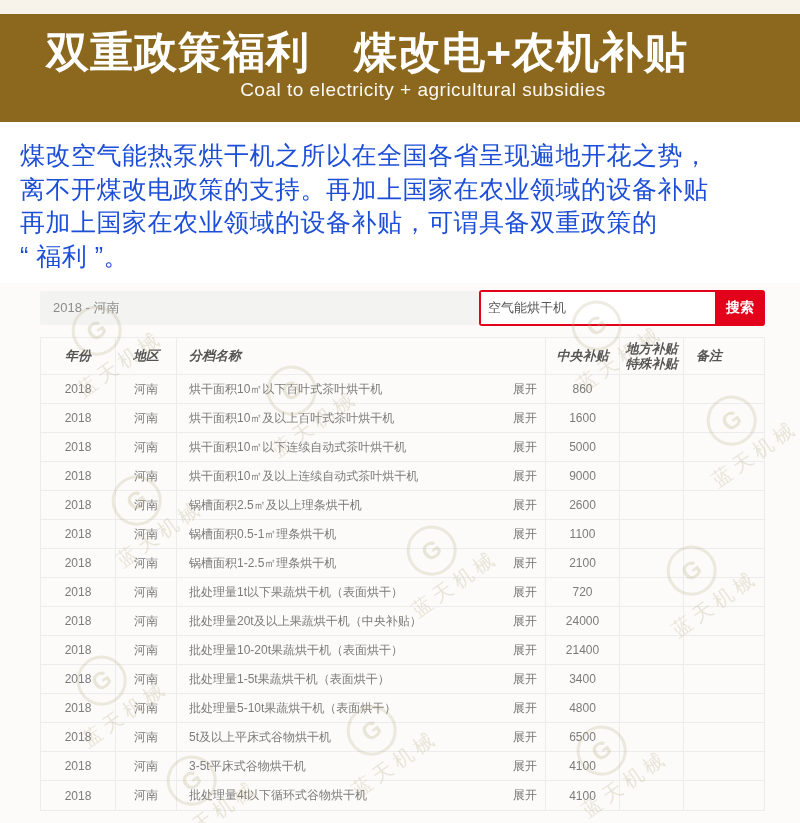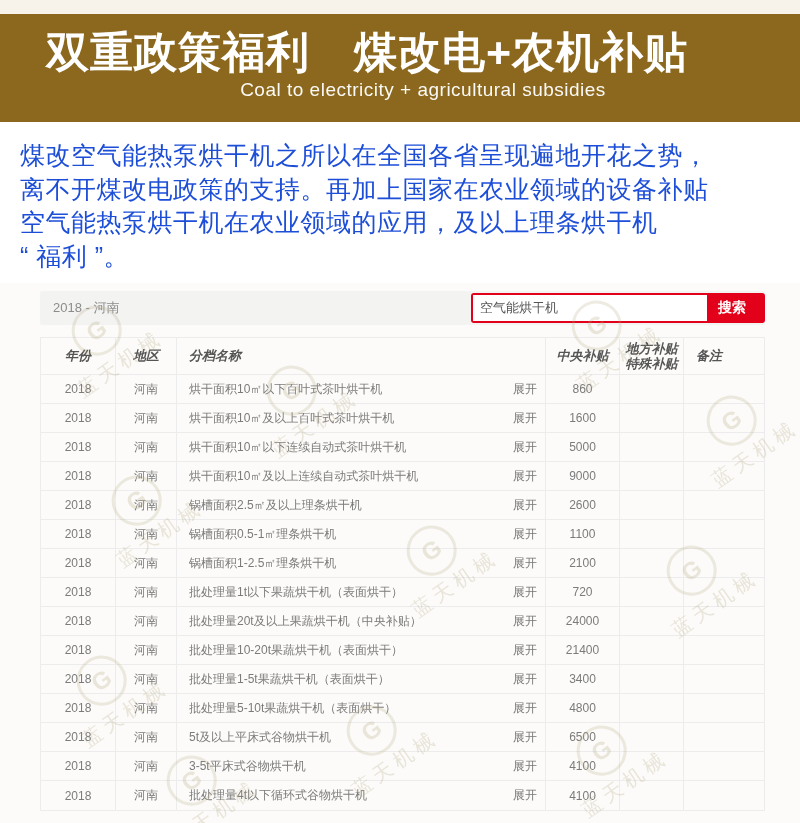--- a/index.html
+++ b/index.html
@@ -16,21 +16,21 @@
   
   .intro{margin:17px 38px 0 20px;color:#1d4ed8;font-size:25px;line-height:33.5px;letter-spacing:.5px;}
   .intro div{white-space:nowrap;}
   
   .shot{position:absolute;left:0;top:283px;width:800px;height:540px;background:#fcfbf9;}
   .topbar{
     position:absolute;left:40px;top:8px;width:725px;height:34px;box-sizing:border-box;
     background:#f3f3f2;border-radius:2px;display:flex;align-items:center;justify-content:space-between;
   }
   .region-label{font-size:13px;color:#8c8c8c;padding-left:13px;}
-  .search-wrap{display:flex;align-items:stretch;background:#e3001a;border-radius:3px;padding:2px 8px 2px 2px;height:30px;box-sizing:border-box;}
+  .search-wrap{display:flex;align-items:stretch;background:#e3001a;border-radius:3px;padding:2px 0 2px 2px;height:36px;box-sizing:border-box;}
   .search-input{border:0;width:220px;font-size:13px;color:#555;padding:0 7px;outline:none;background:#fff;}
   .search-btn{background:transparent;color:#ffffff;border:0;font-size:14px;font-weight:bold;width:50px;cursor:pointer;font-family:inherit;}
   
   .table{position:absolute;left:40px;top:54px;width:725px;border:1px solid #ececec;box-sizing:border-box;background:transparent;}
   .trow,.thead{display:grid;grid-template-columns:75px 61px 369px 74px 64px 80px;}
   .thead{height:37px;font-style:italic;}
   .trow{height:29px;}
   .cell{
     border-right:1px solid #ececec;border-bottom:1px solid #ececec;
     display:flex;align-items:center;justify-content:center;
@@ -56,21 +56,21 @@
 <div class="top-strip"></div>
 
 <div class="banner">
   <div class="banner-title">双重政策福利　煤改电+农机补贴</div>
   <div class="banner-sub">Coal to electricity + agricultural subsidies</div>
 </div>
 
 <div class="intro">
   <div>煤改空气能热泵烘干机之所以在全国各省呈现遍地开花之势，</div>
   <div>离不开煤改电政策的支持。再加上国家在农业领域的设备补贴</div>
-  <div>空气能热泵烘干机在农业领域的应用，及以上理条烘干机</div>
+  <div>再加上国家在农业领域的设备补贴，可谓具备双重政策的</div>
   <div>“ 福利 ”。</div>
 </div>
 
 <div class="shot">
   <div id="wm-layer">
       <div class="wm" style="left: 55px; top: 20px;">
         <div class="wm-circle">G</div>
         <div class="wm-text">蓝天机械</div>
       </div>
       <div class="wm" style="left: 250px; top: 80px;">

